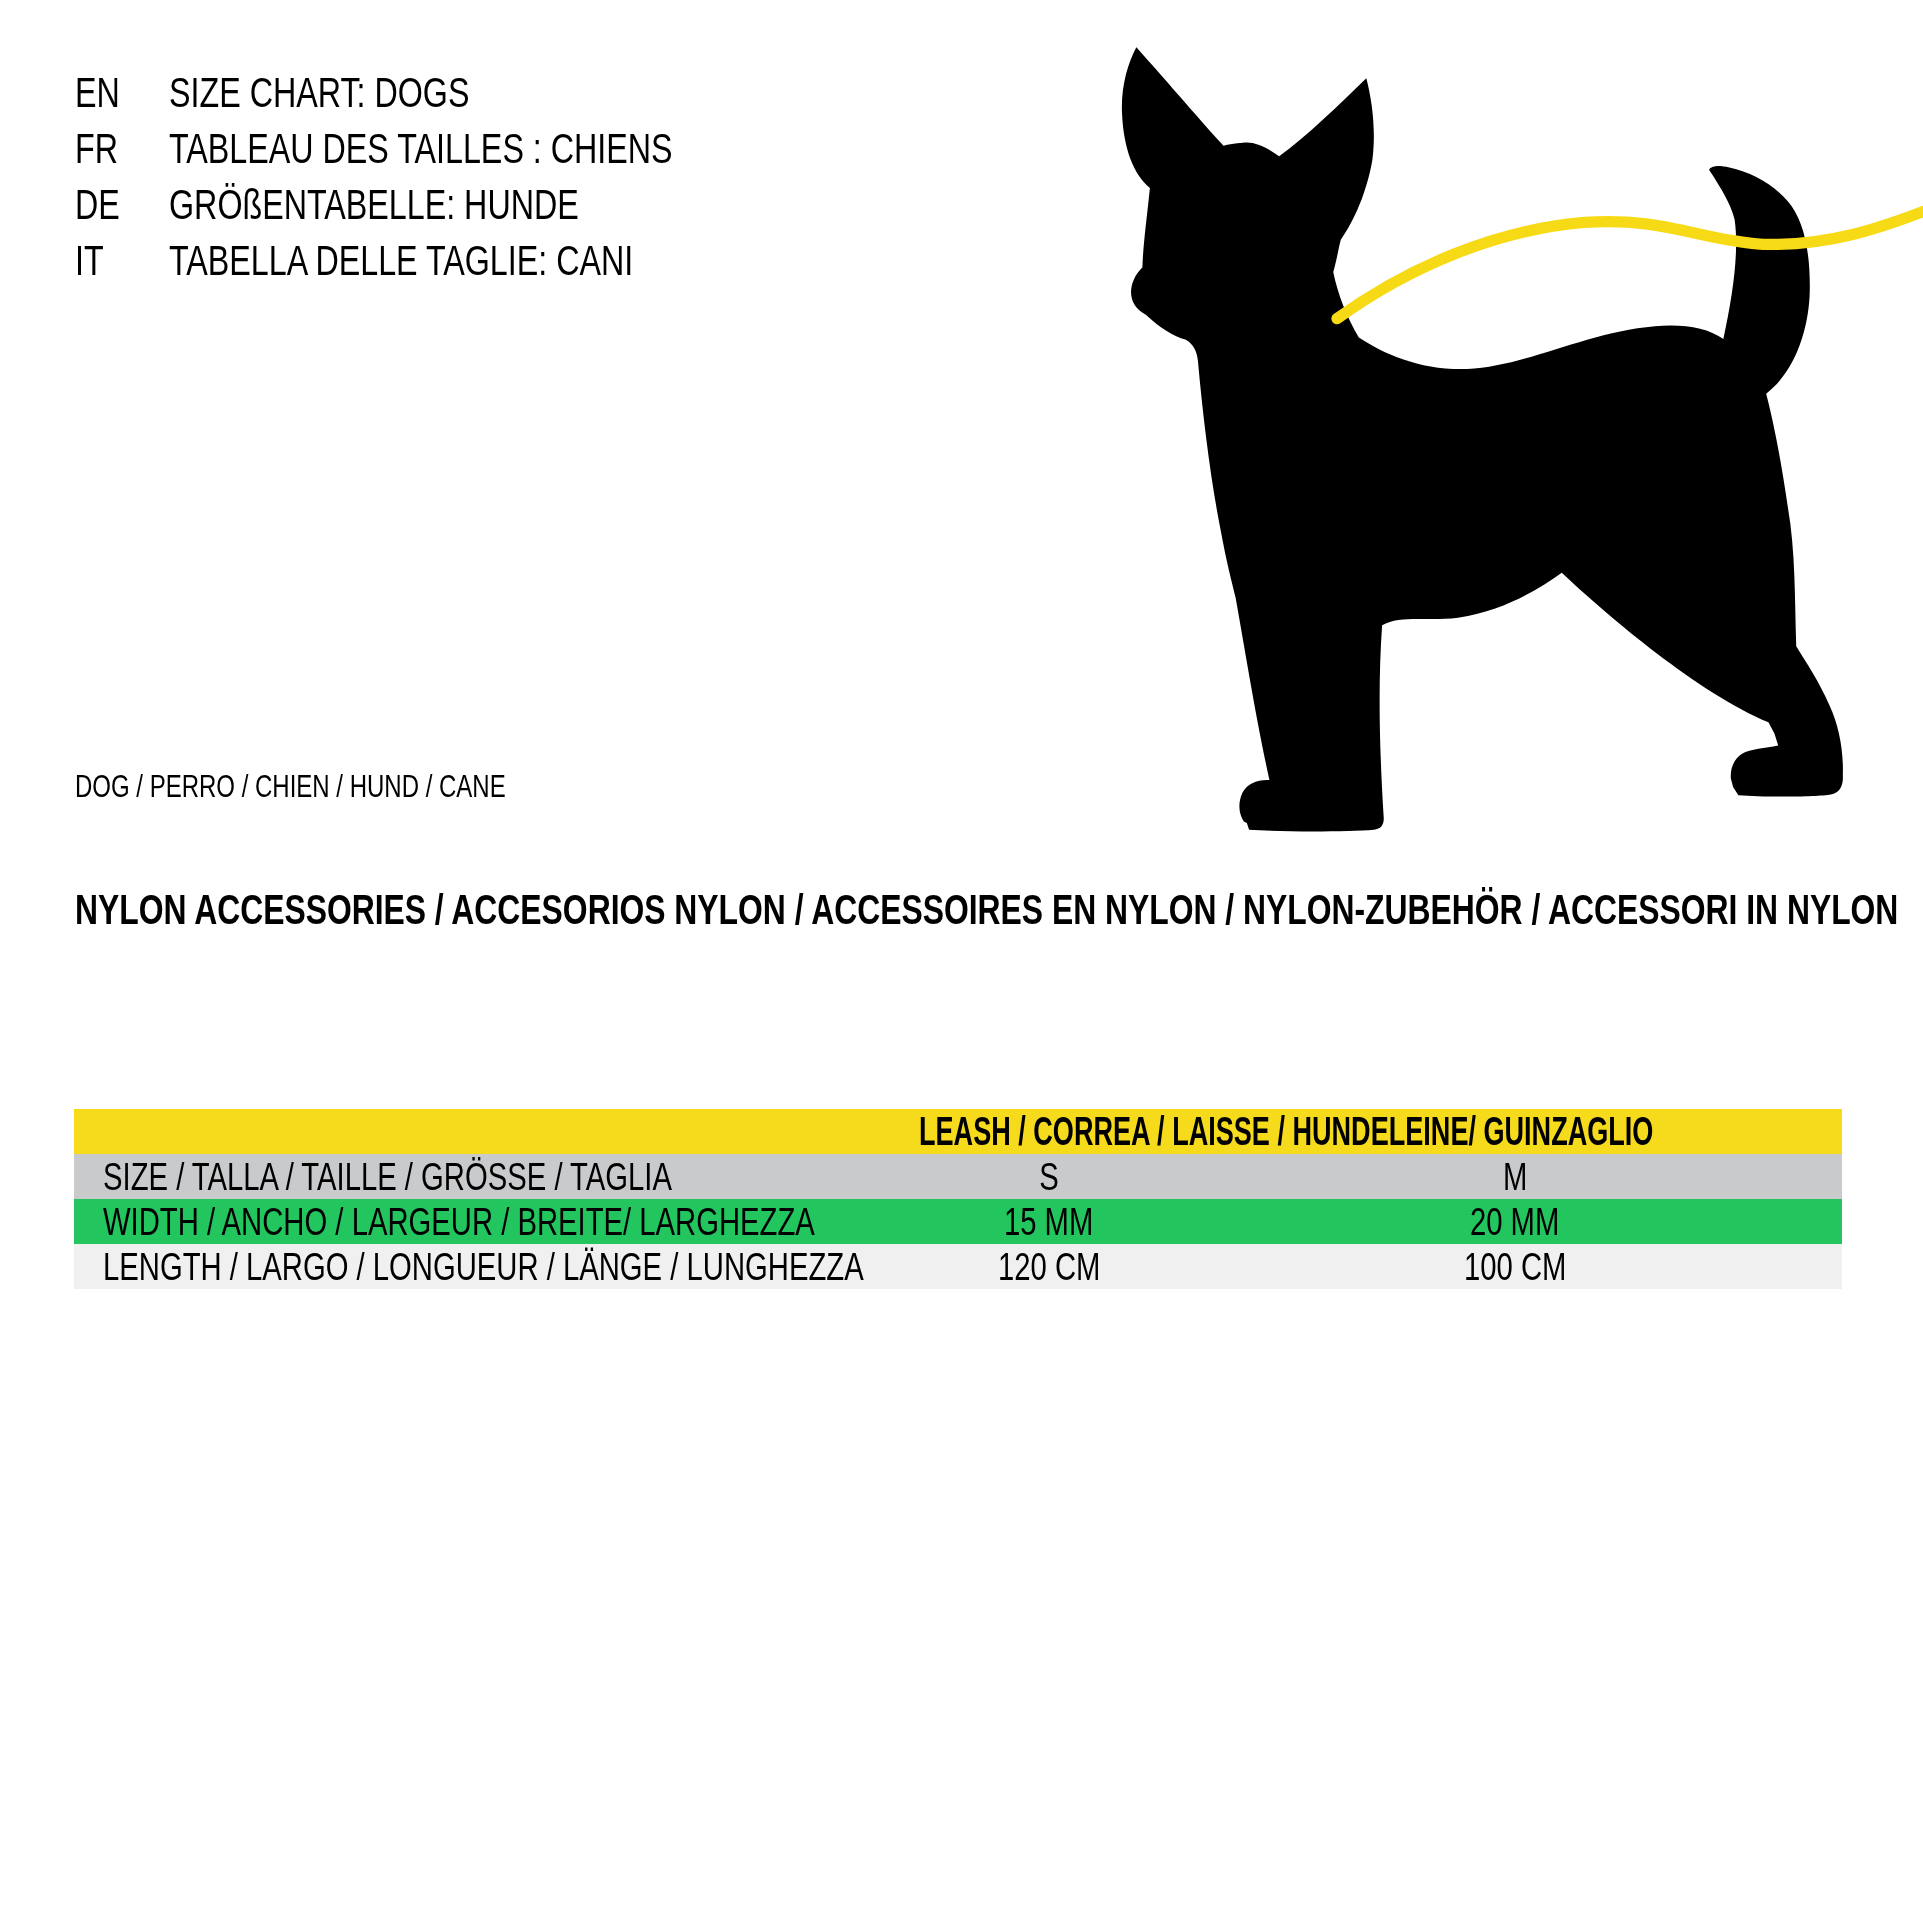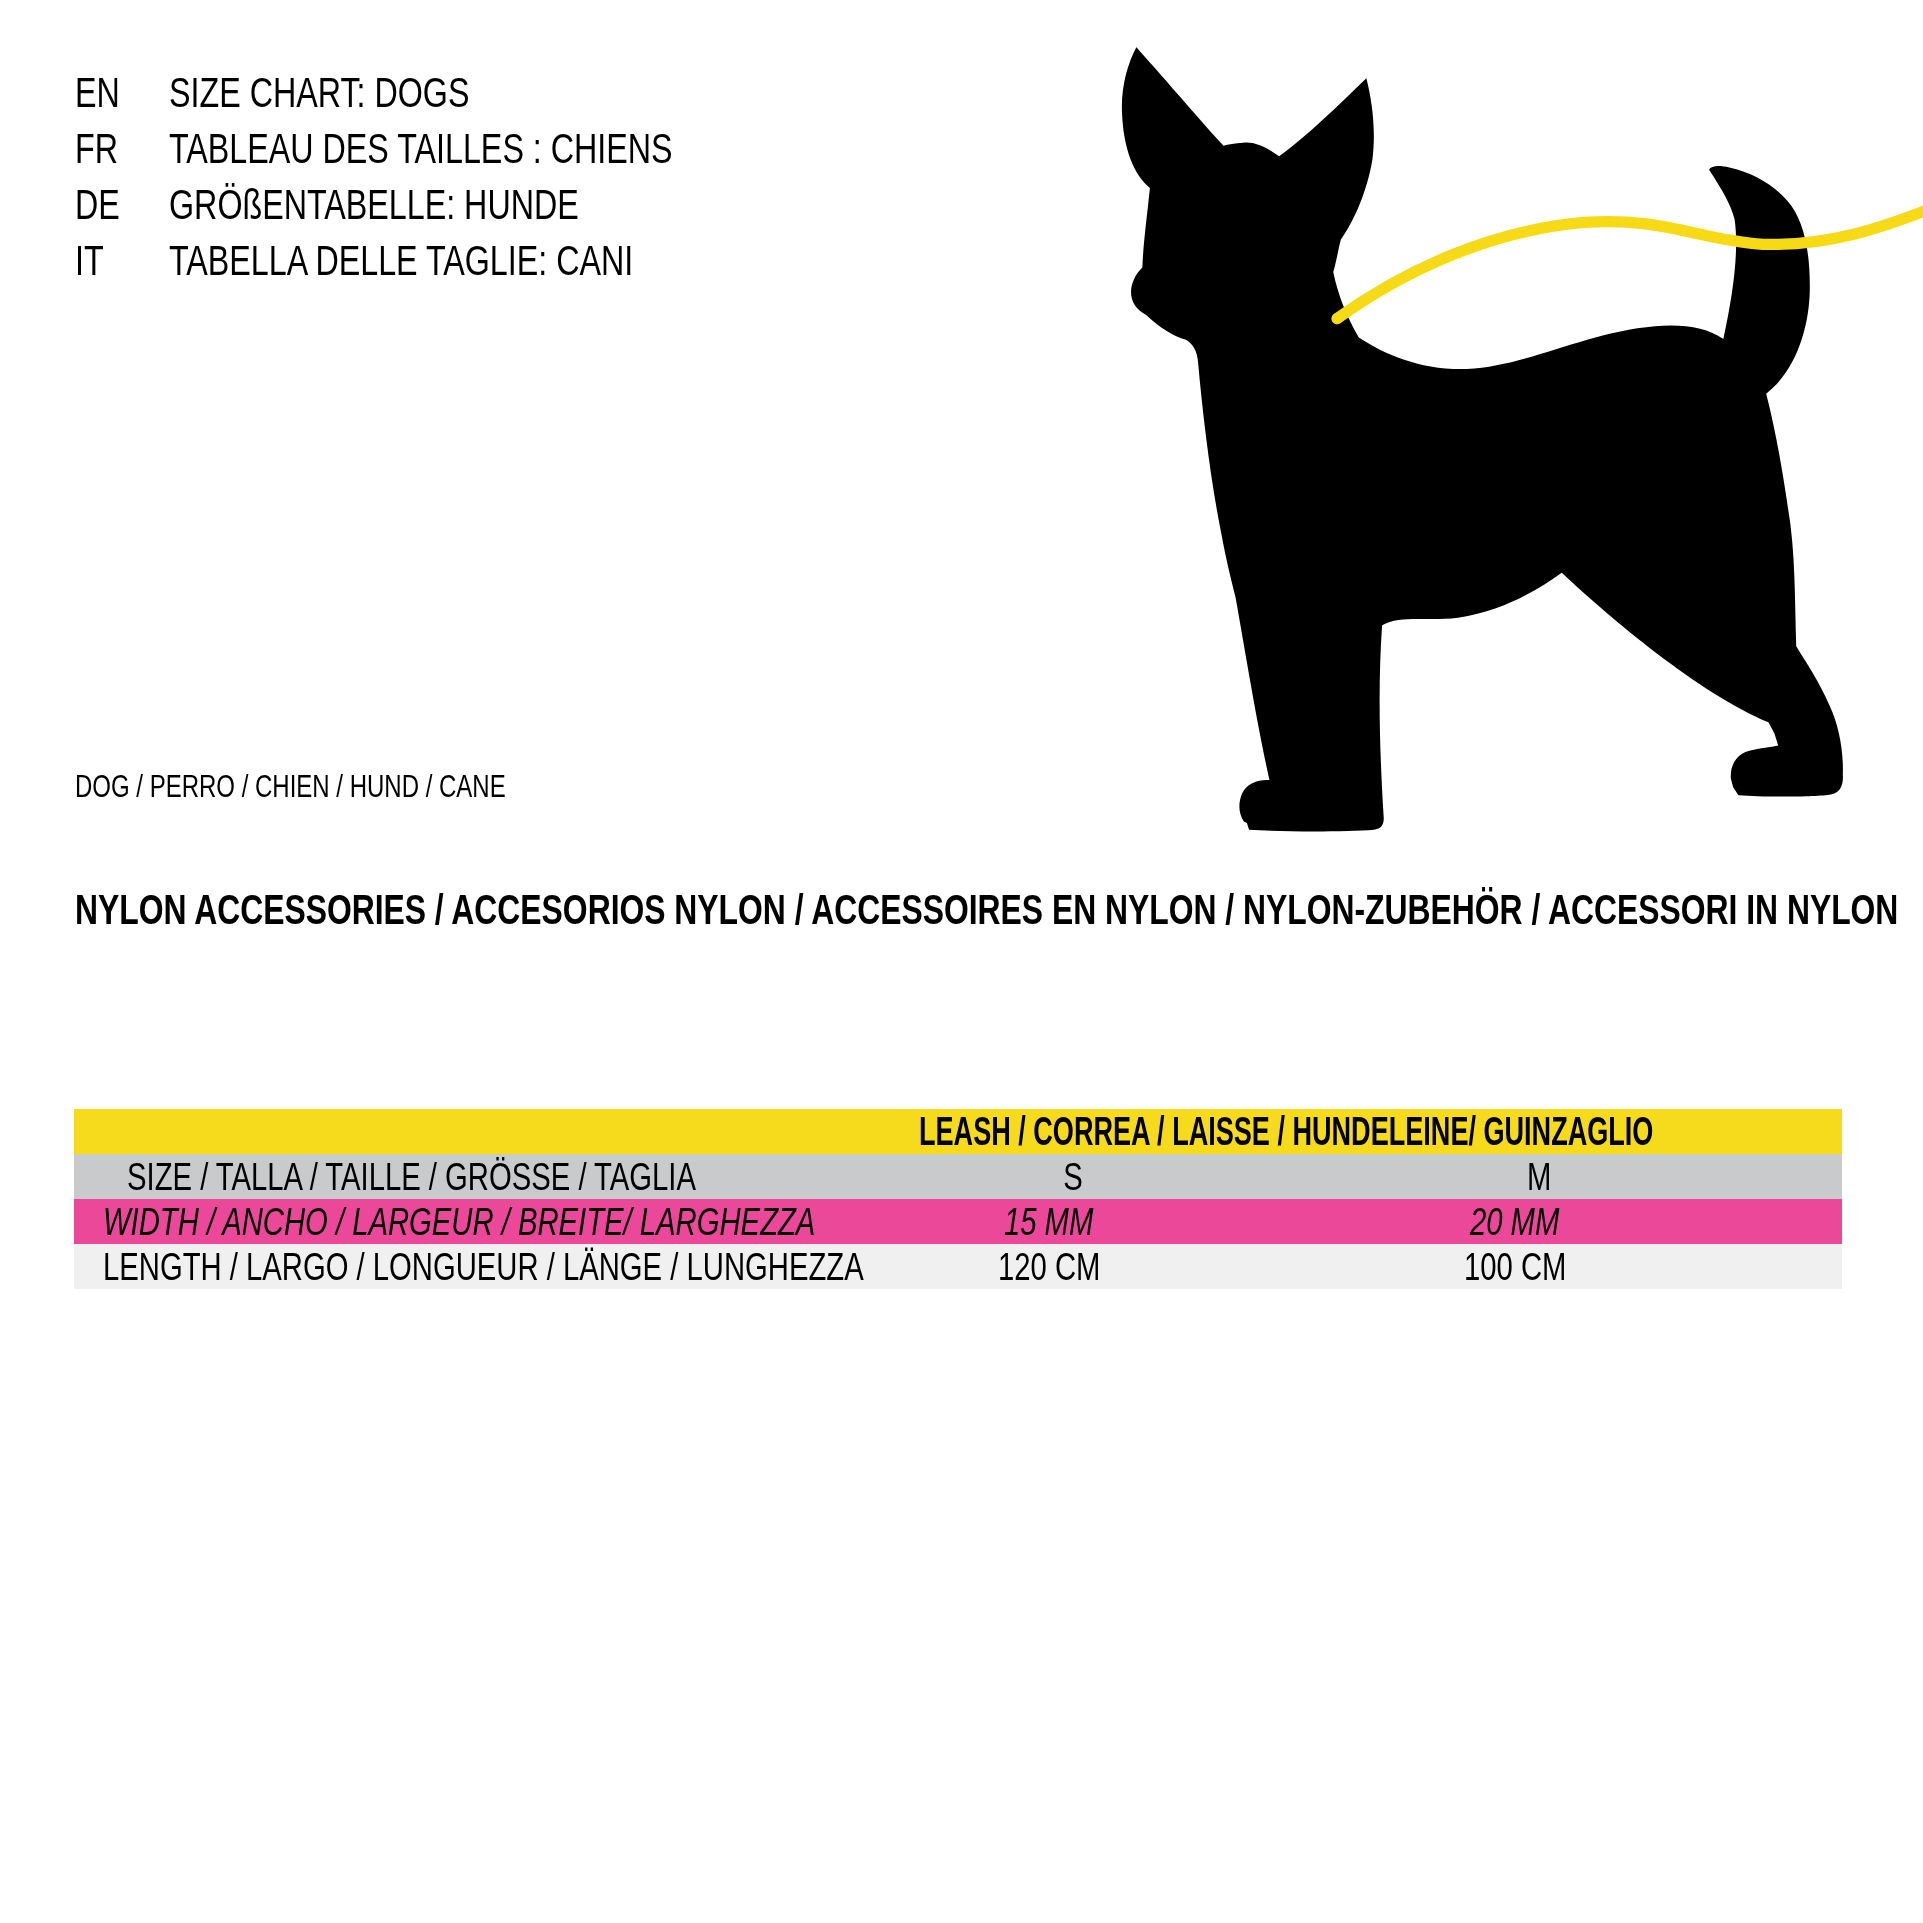--- a/index.html
+++ b/index.html
@@ -86,22 +86,22 @@
   }
   .t-row {
     height: 45px;
     display: grid;
     grid-template-columns: 744px 462px 470px 1fr;
     align-items: center;
     font-size: 39px;
   }
   .t-row .t-label { padding-left: 28.6px; }
   .t-row .t-val { text-align: center; }
-  .row-gray  { background: var(--row_gray, #C9CACB); padding-left: 24px; }
-  .row-white { background: #ec4899; font-style: italic; }
+  .row-gray  { background: var(--row_gray, #C9CACB); }
+  .row-white { background: #22c55e; }
   .row-light { background: var(--row_light, #F0F0F1); }
 </style>
 </head>
 <body>
 
 <div id="canvas">
 
   <div class="langs">
     <div class="lang-row">
       <span class="lang-code cond">EN</span>

